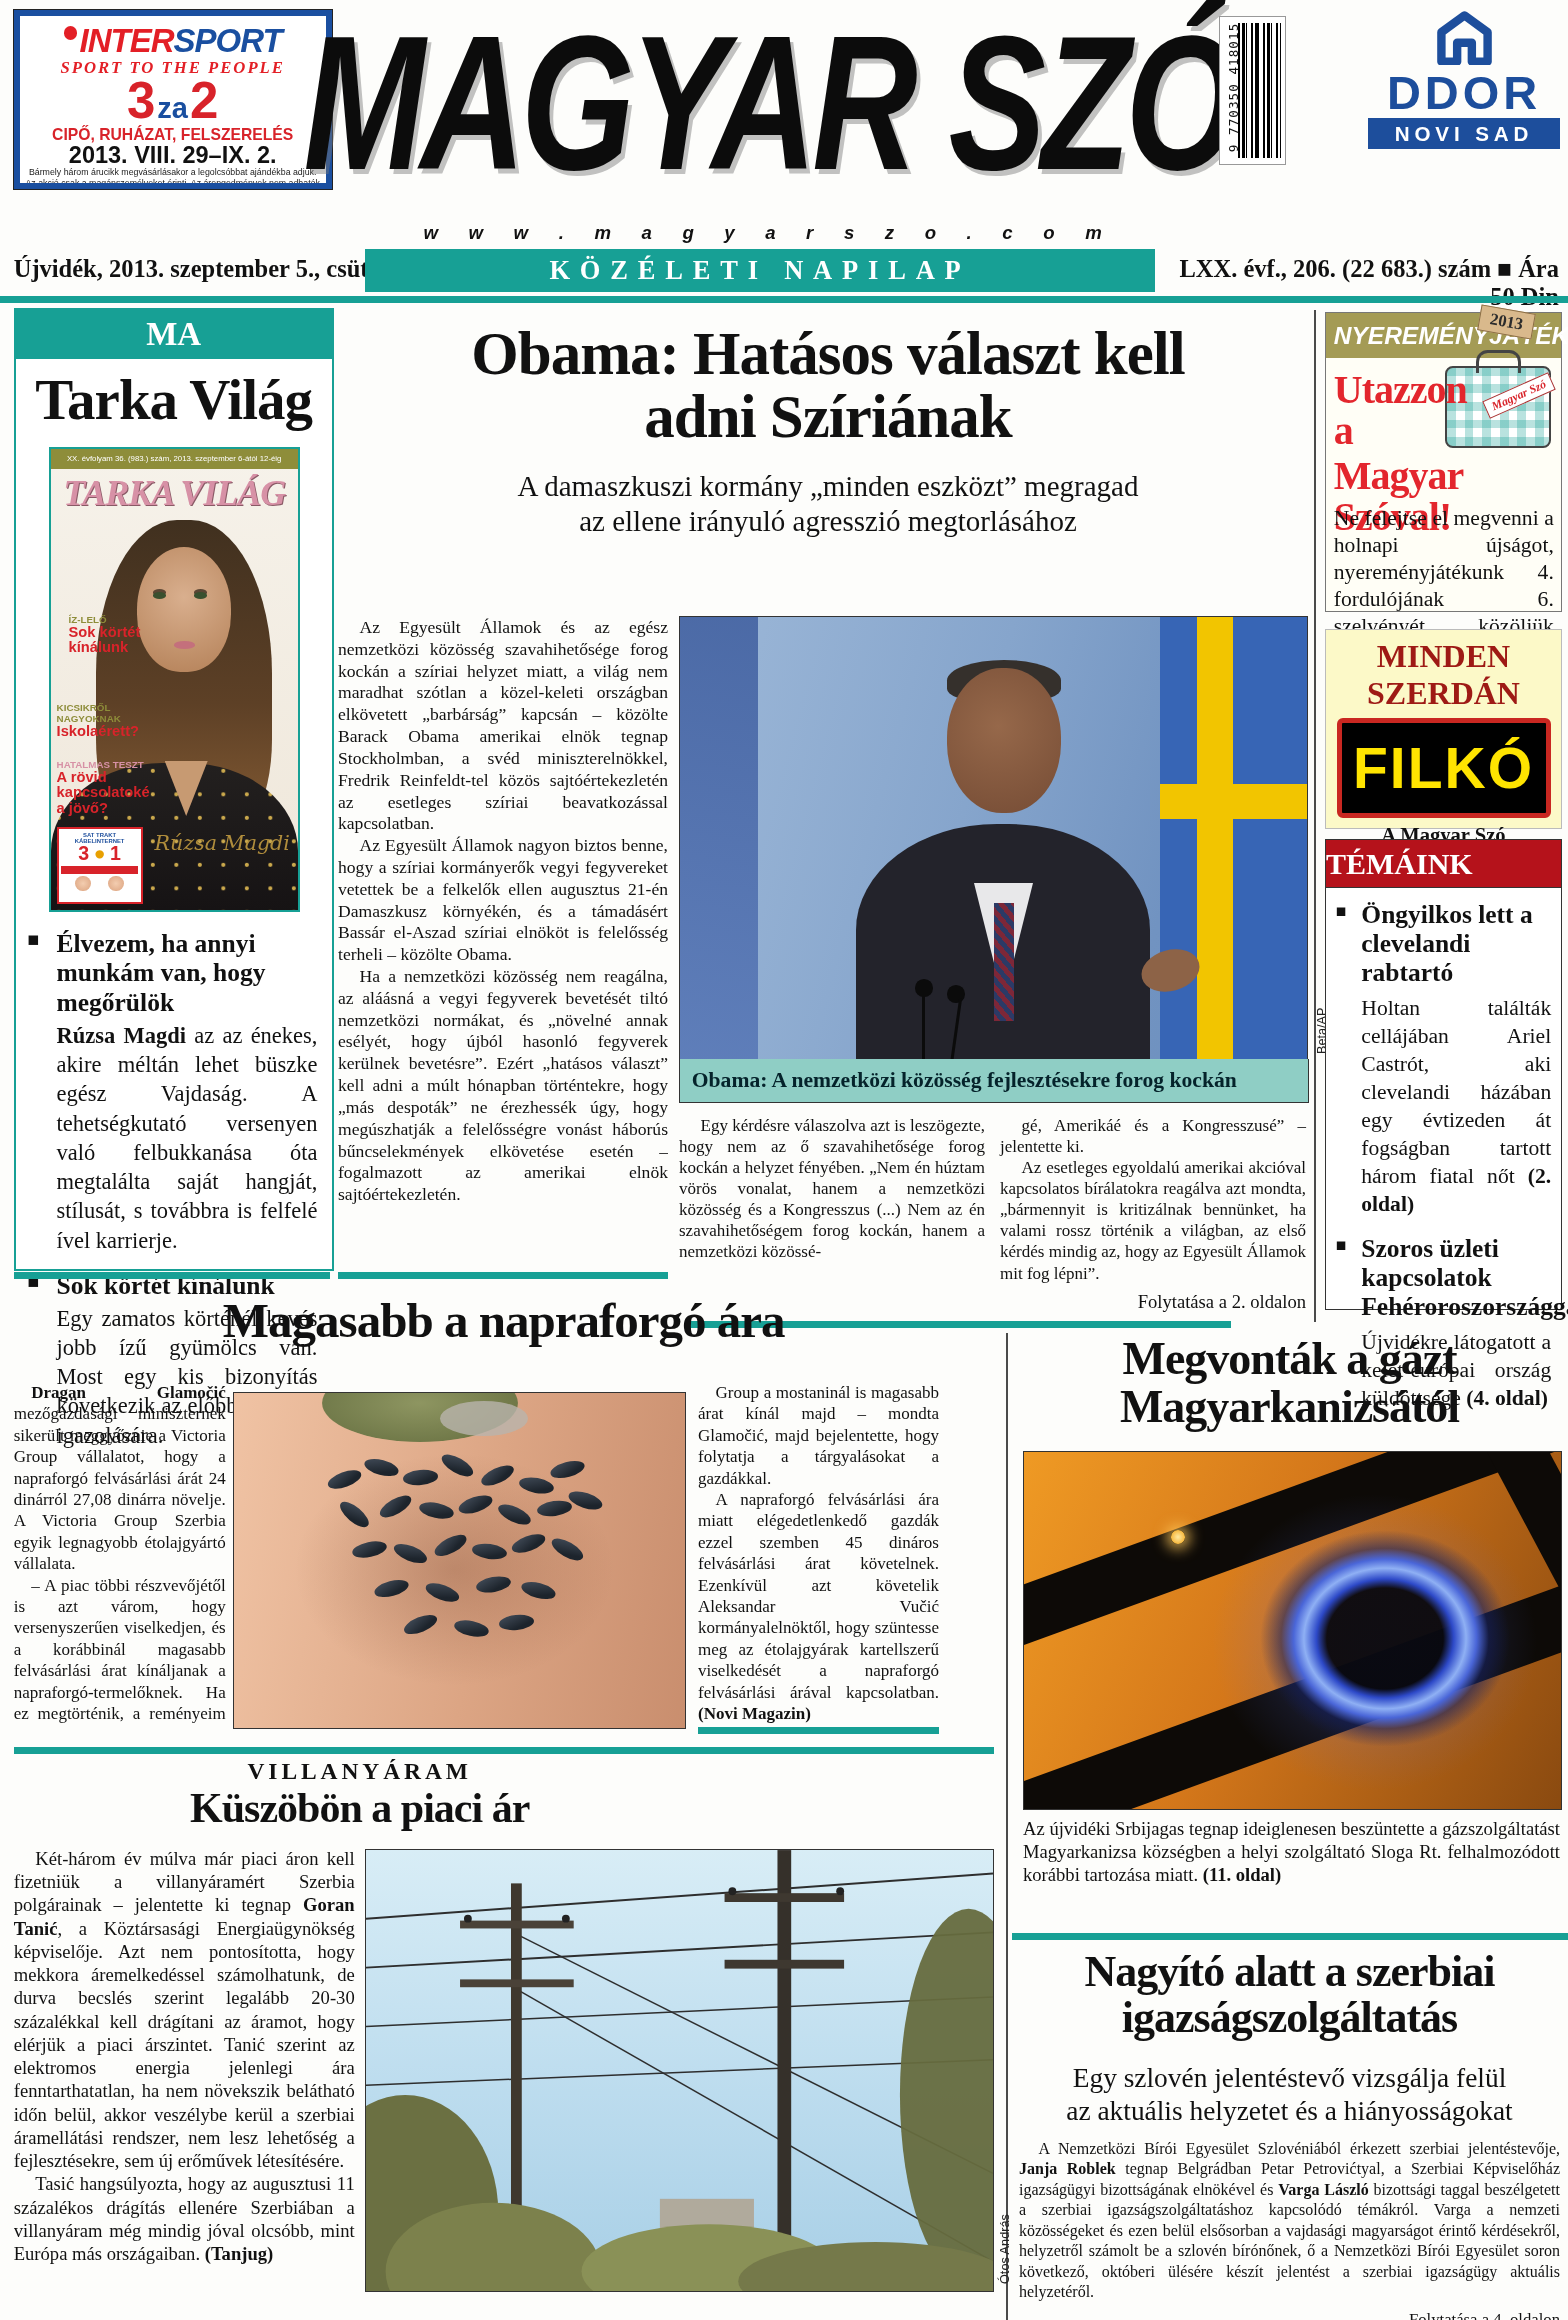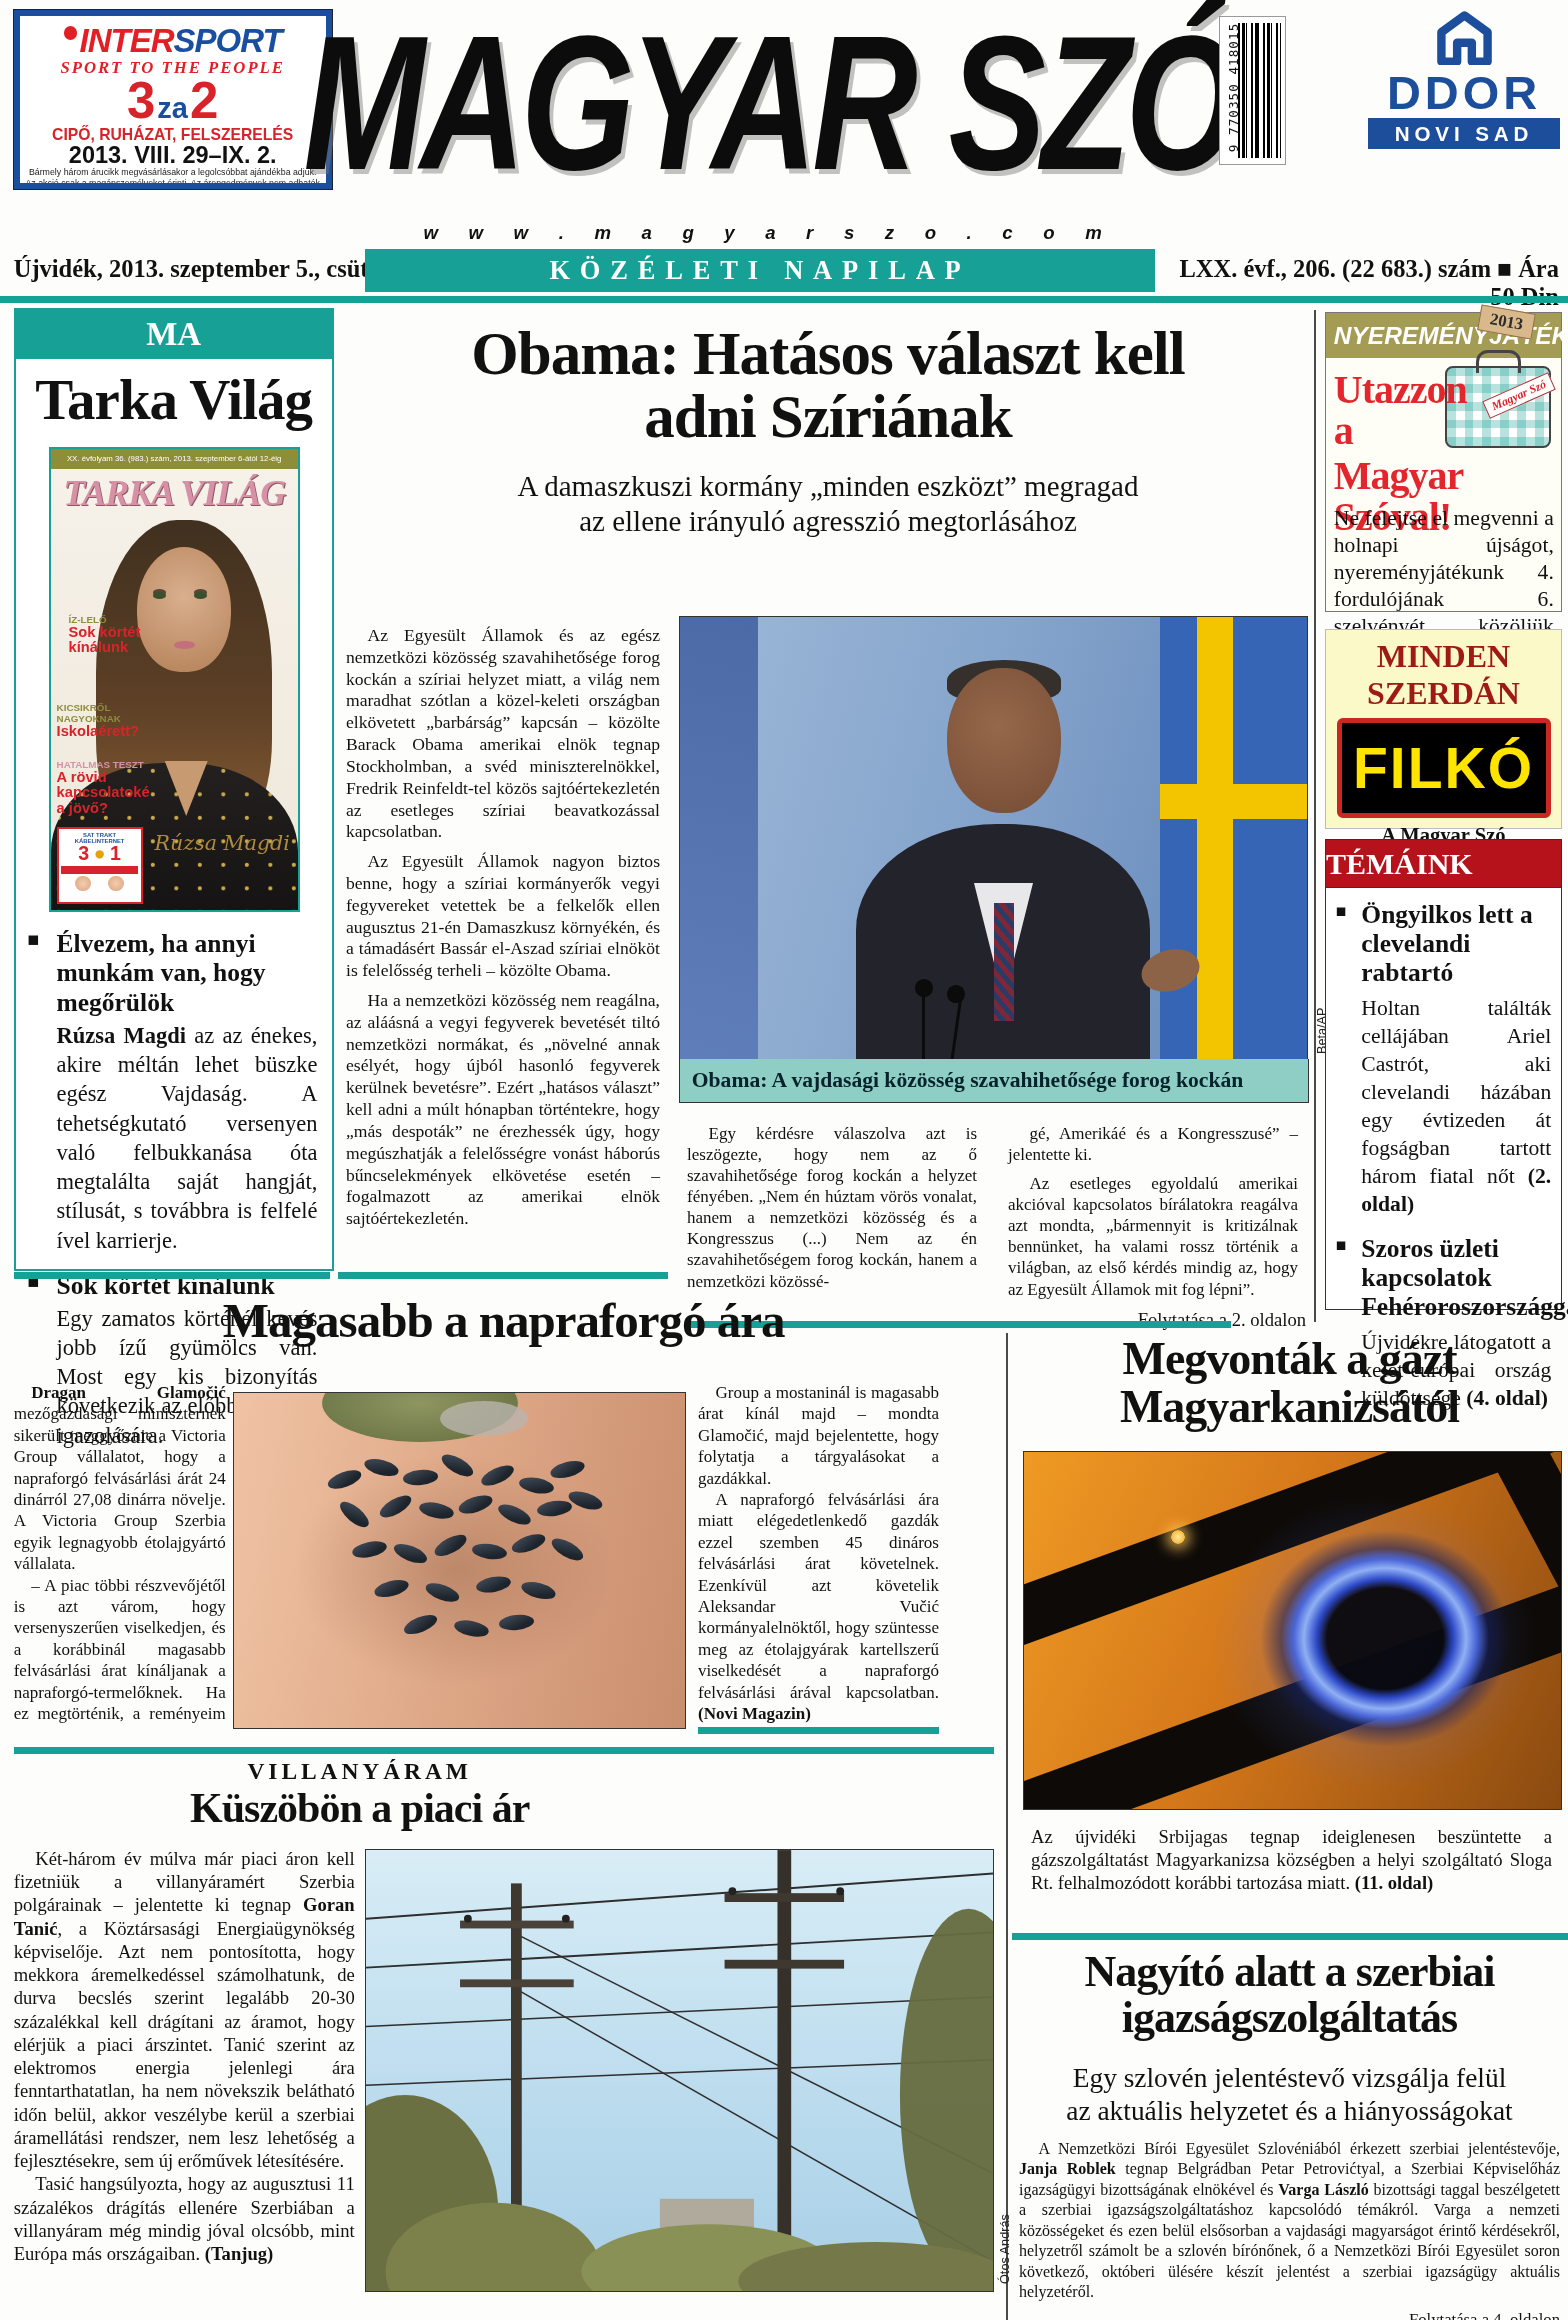--- a/index.html
+++ b/index.html
@@ -2,21 +2,21 @@
 <html><head>
 <meta charset="utf-8">
 <style>
   html,body{margin:0;padding:0;background:#e8e8e4;}
   #page{position:relative;width:1568px;height:2321px;background:#fdfdfb;overflow:hidden;
         font-family:"Liberation Serif",serif;color:#111;}
   .abs{position:absolute;}
   .teal-rule{position:absolute;height:6.9px;background:#17A095;}
   .vline{position:absolute;width:2px;background:#4a4a4a;}
   .body-text{font-size:17.6px;line-height:1.24;text-align:justify;}
-  .body-text p{margin:8px;text-indent:21.6px;}
+  .body-text p{margin:0;text-indent:21.6px;}
   .body-text b{font-weight:bold;}
   .center{text-align:center;}
   
   #intersport{border:6.9px solid #1A4FA0;outline:1px solid #222;background:#fff;text-align:center;overflow:hidden;}
   .is-logo{font-family:"Liberation Sans",sans-serif;font-weight:bold;font-style:italic;font-size:33px;letter-spacing:-1px;margin-top:5.9px;}
   .is-logo .red{color:#E31F26;}.is-logo .blue{color:#1A4FA0;}
   .is-dot{display:inline-block;width:13.7px;height:13.7px;border-radius:50%;background:#E31F26;vertical-align:super;margin-right:2px;}
   .is-tag{color:#E31F26;font-weight:bold;font-style:italic;font-size:16.7px;letter-spacing:2px;margin-top:-2px;}
   .is-promo{font-family:"Liberation Sans",sans-serif;font-weight:bold;line-height:0.9;}
   .is-promo .n{color:#D8232A;font-size:51px;}
@@ -265,21 +265,21 @@
     <div class="op-shirt"></div>
     <div class="op-tie"></div>
     <div class="op-hair"></div>
     <div class="op-head"></div>
     <div class="op-hand"></div>
     <div class="op-mic" style="left:235px;bottom:63px;"></div>
     <div class="op-stem" style="left:242px;bottom:-19.6px;"></div>
     <div class="op-mic" style="left:267px;bottom:57px;"></div>
     <div class="op-stem" style="left:273px;bottom:-25.5px;transform:rotate(8deg);"></div>
   </div>
-  <div id="obama-caption" class="abs" style="left:679px;top:1059px;width:616px;height:43px;">Obama: A vajdasági közösség szavahihetősége forog kockán</div>
+  <div id="obama-caption" class="abs" style="left:679px;top:1059px;width:616px;height:43px;">Obama: A nemzetközi közösség fejlesztésekre forog kockán</div>
   <div class="credit-rot" style="left:1315px;top:1054px;">Beta/AP</div>
 
   <div class="body-text abs" style="left:679px;top:1115px;width:306px;font-size:17px;">
     <p>Egy kérdésre válaszolva azt is leszögezte, hogy nem az ő szavahihetősége forog kockán a helyzet fényében. „Nem én húztam vörös vonalat, hanem a nemzetközi közösség és a Kongresszus (...) Nem az én szavahihetőségem forog kockán, hanem a nemzetközi közössé-</p>
   </div>
   <div class="body-text abs" style="left:1000px;top:1115px;width:306px;font-size:17px;">
     <p>gé, Amerikáé és a Kongresszusé” – jelentette ki.</p>
     <p>Az esetleges egyoldalú amerikai akcióval kapcsolatos bírálatokra reagálva azt mondta, „bármennyit is kritizálnak bennünket, ha valami rossz történik a világban, az első kérdés mindig az, hogy az Egyesült Államok mit fog lépni”.</p>
     <div class="cont-line">Folytatása a 2. oldalon</div>
   </div>

